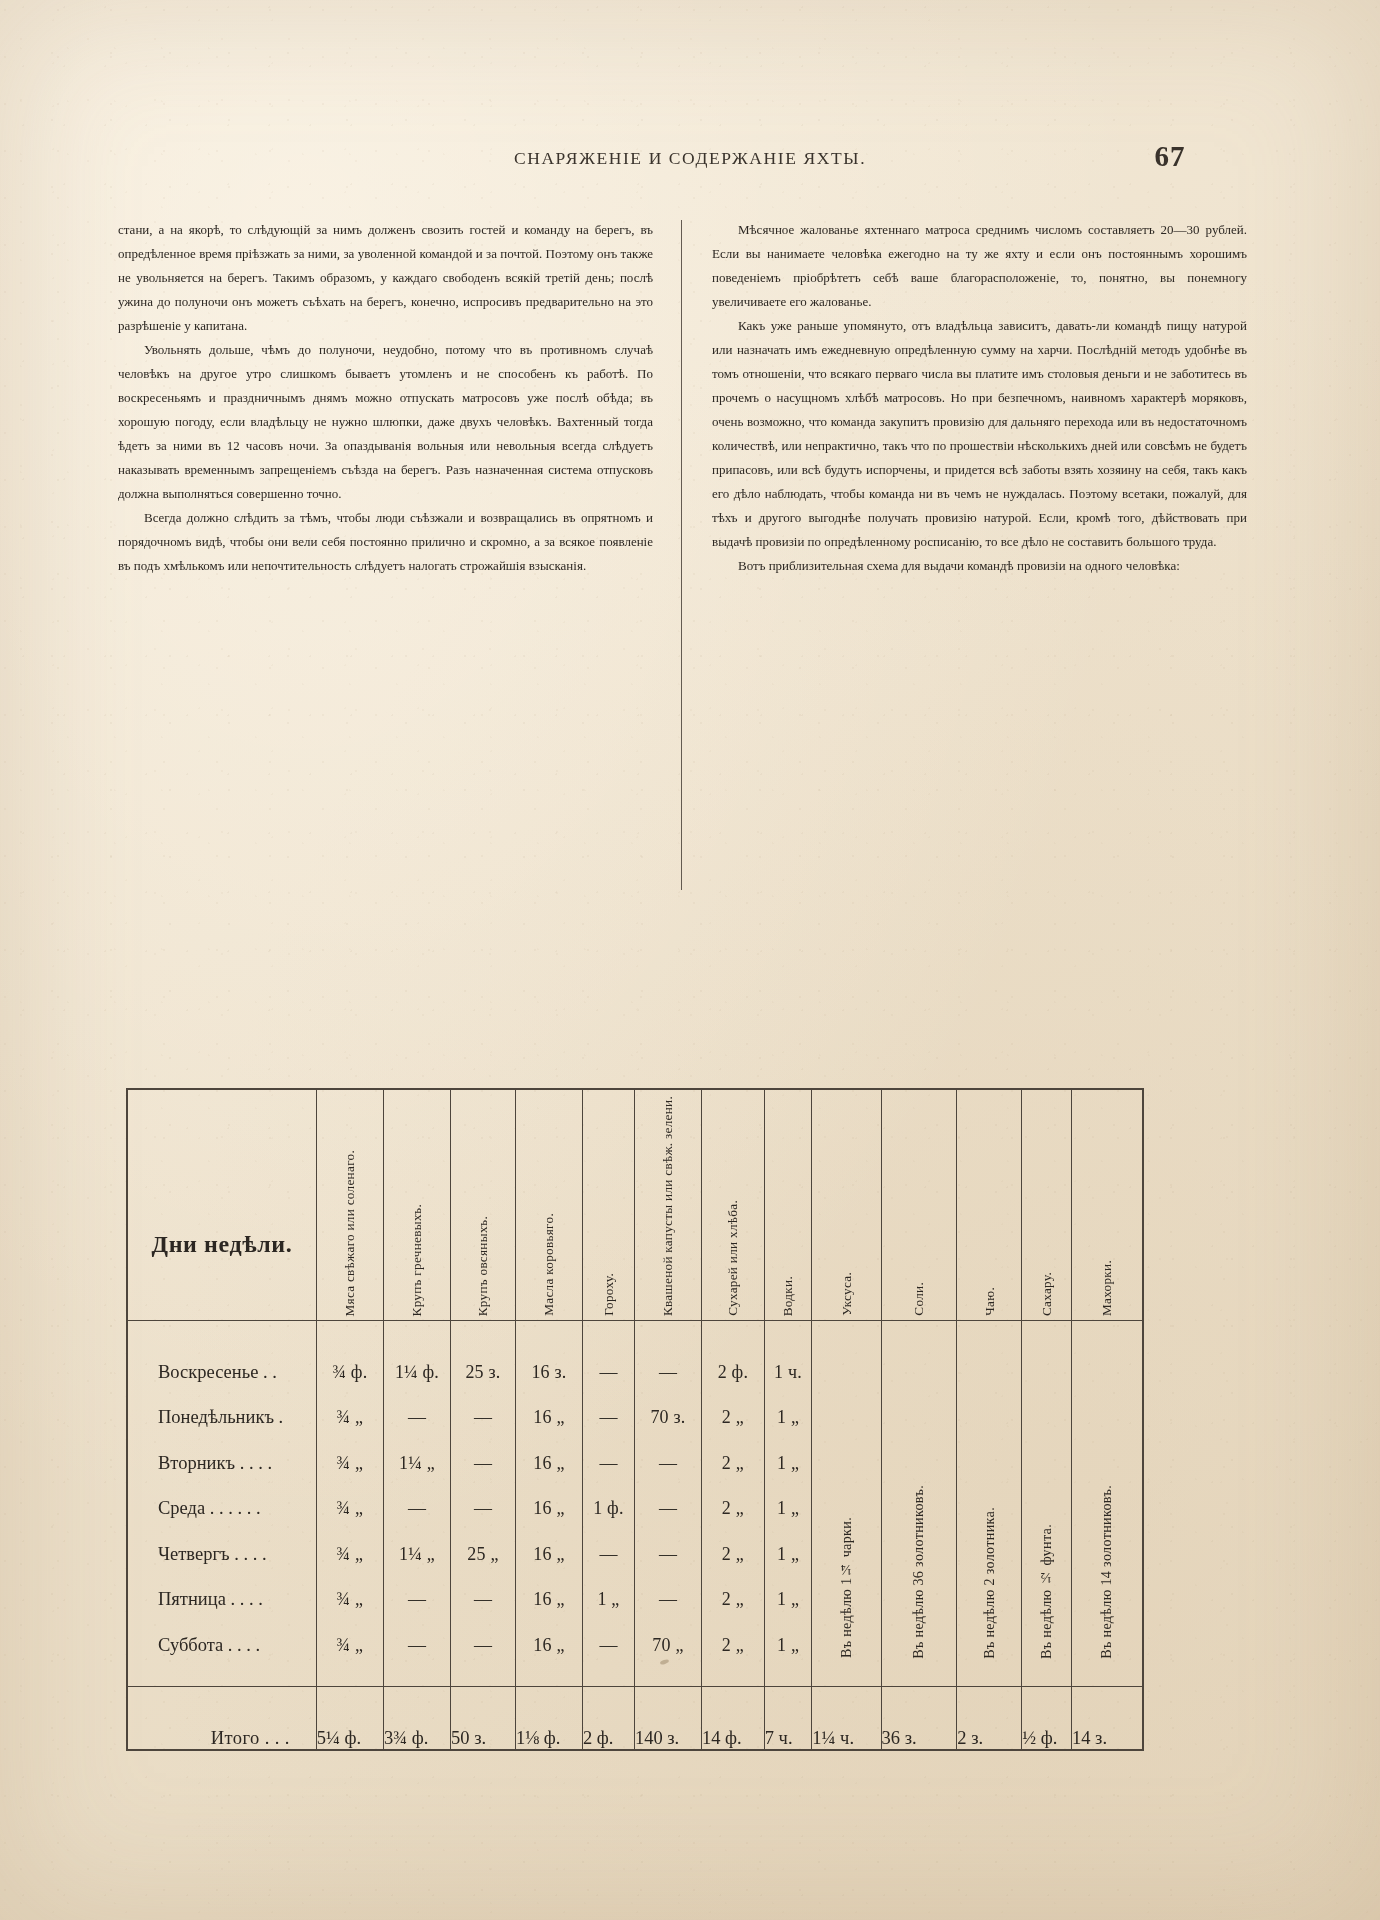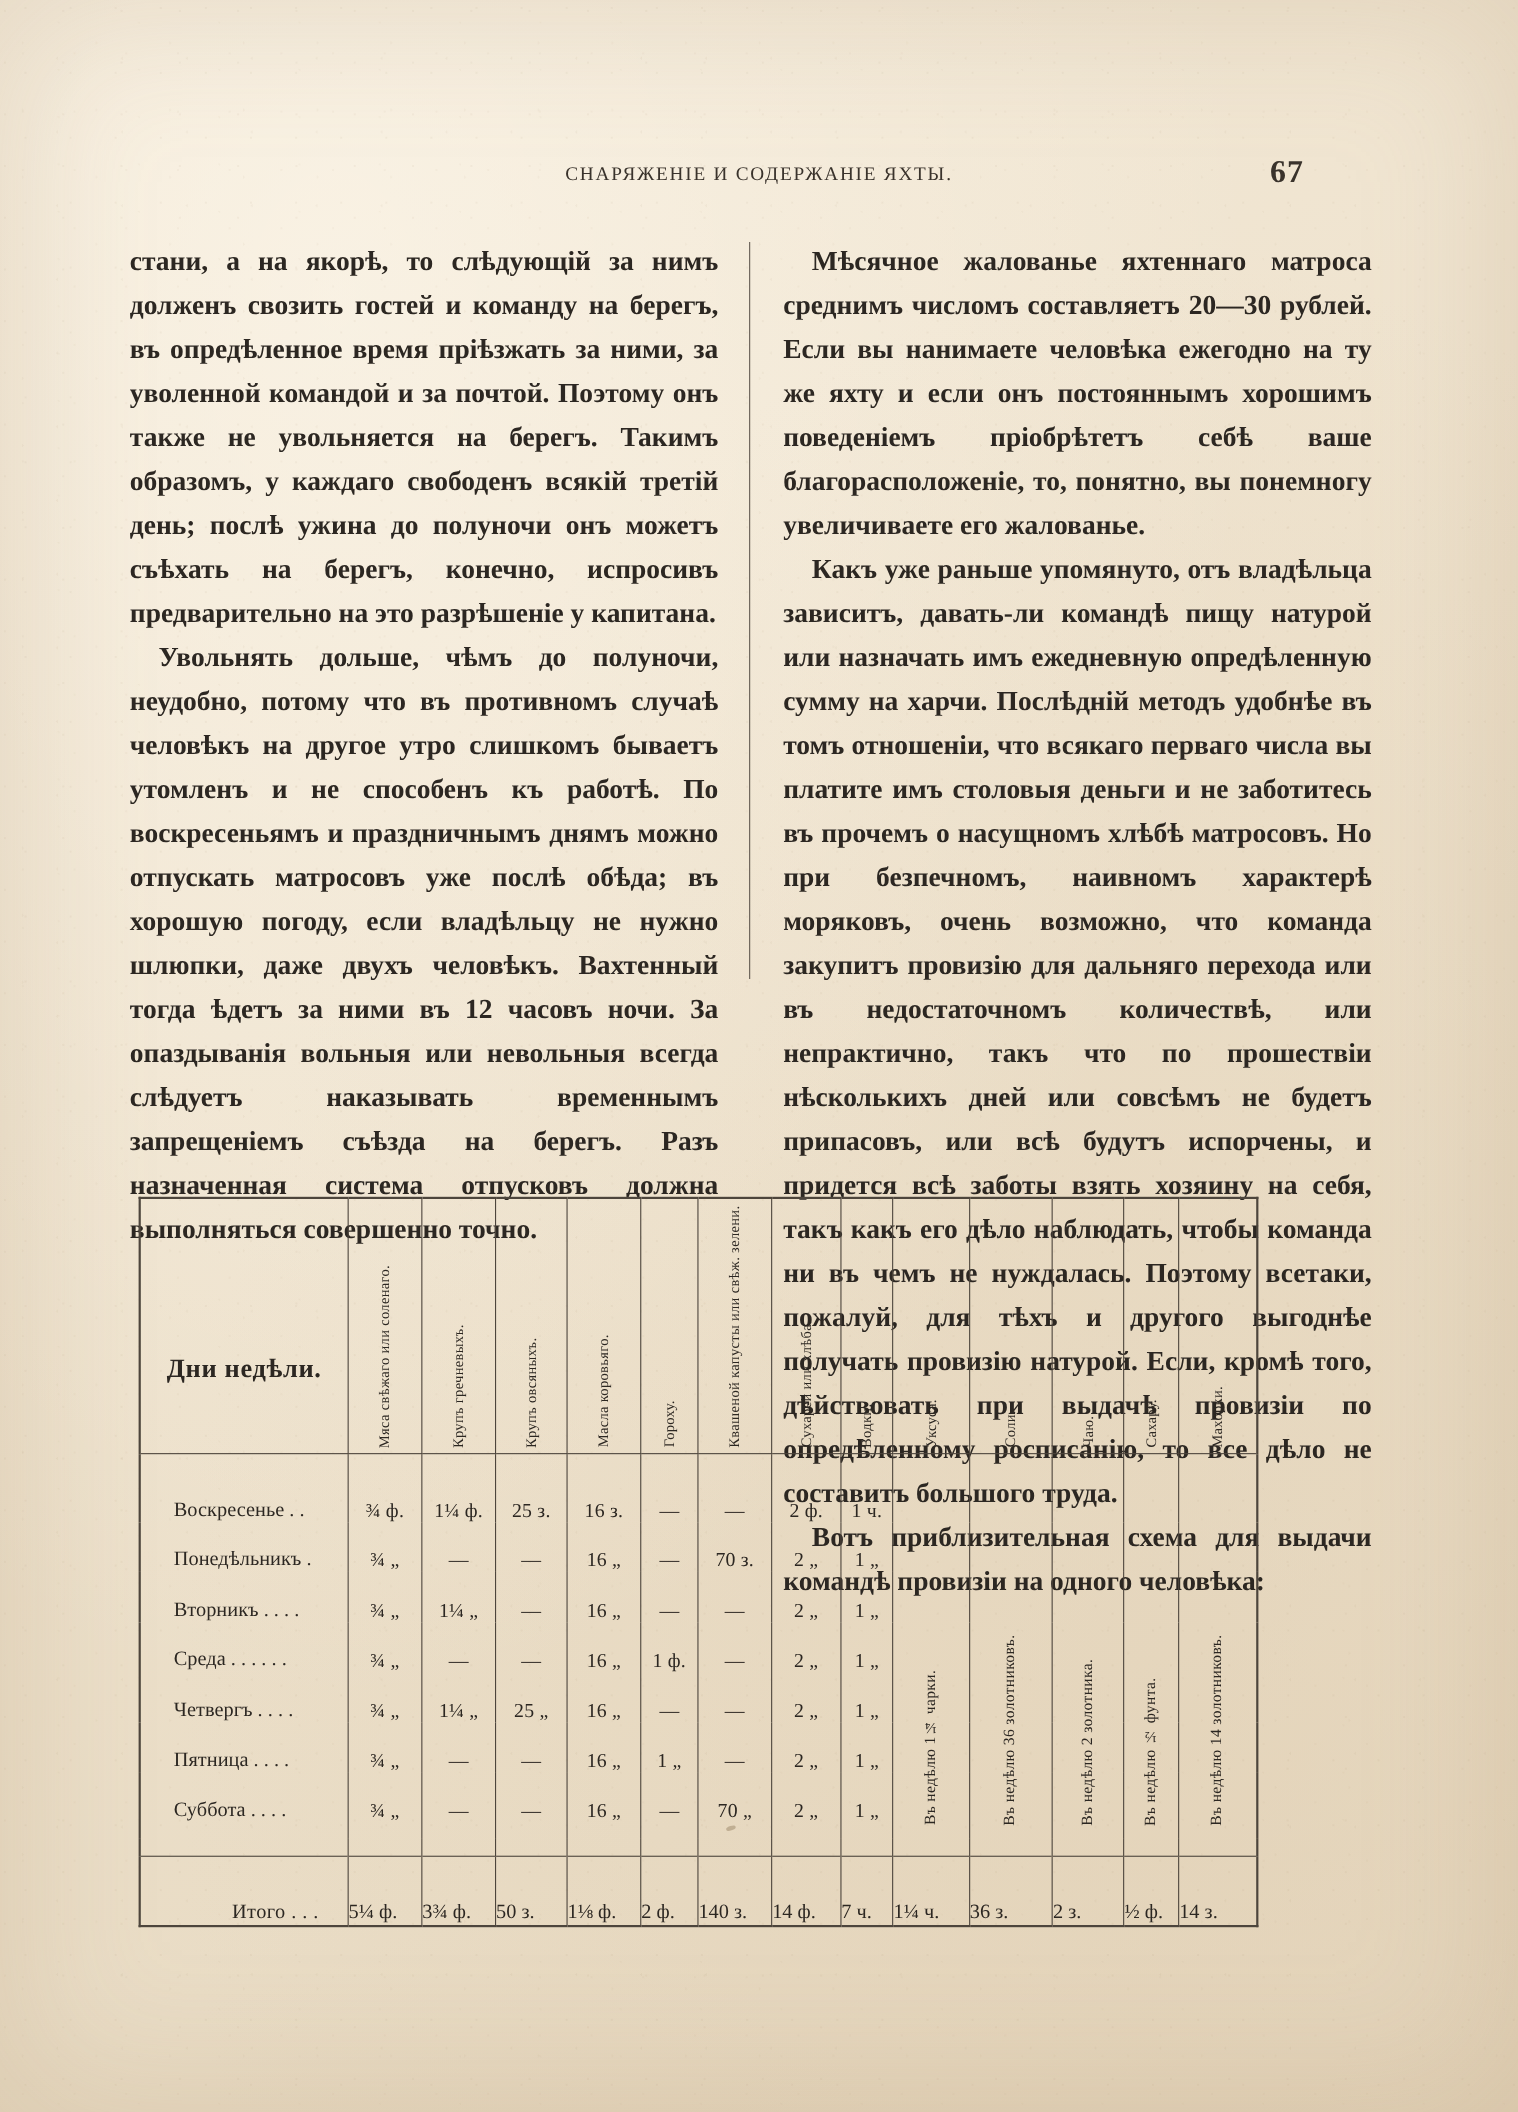--- a/index.html
+++ b/index.html
@@ -76,27 +76,26 @@
   .columns {
     position: absolute;
     top: 218px;
     left: 118px;
     width: 1145px;
     height: 680px;
     display: flex;
   }
   .col {
     width: 535px;
-    font-size: 25px;
-    line-height: 40px;
+    font-size: 13px;
+    line-height: 24px;
     text-align: justify;
     text-justify: inter-word;
     color: #2c2722;
     hyphens: manual;
-    font-weight: bold;
   }
   .col.left { padding-right: 18px; }
   .col.right { padding-left: 20px; }
   .rule {
     width: 0;
     border-left: 1.6px solid #4a423a;
     height: 670px;
     margin: 2px 10px 0 10px;
     opacity: 0.85;
   }
@@ -236,20 +235,21 @@
 
   <div class="runhead">
     <span class="runhead-title">СНАРЯЖЕНІЕ И СОДЕРЖАНІЕ ЯХТЫ.</span>
   </div>
   <div class="folio">67</div>
 
   <div class="columns">
     <div class="col left">
       <p>стани, а на якорѣ, то слѣдующій за нимъ долженъ свозить гостей и команду на берегъ, въ опредѣленное время пріѣзжать за ними, за уволенной командой и за почтой. Поэтому онъ также не увольняется на берегъ. Такимъ образомъ, у каждаго свободенъ всякій третій день; послѣ ужина до полуночи онъ можетъ съѣхать на берегъ, конечно, испросивъ предварительно на это разрѣшеніе у капитана.</p>
       <p class="indent">Увольнять дольше, чѣмъ до полуночи, неудобно, потому что въ противномъ случаѣ человѣкъ на другое утро слишкомъ бываетъ утомленъ и не способенъ къ работѣ. По воскресеньямъ и праздничнымъ днямъ можно отпускать матросовъ уже послѣ обѣда; въ хорошую погоду, если владѣльцу не нужно шлюпки, даже двухъ человѣкъ. Вахтенный тогда ѣдетъ за ними въ 12 часовъ ночи. За опаздыванія вольныя или невольныя всегда слѣдуетъ наказывать временнымъ запрещеніемъ съѣзда на берегъ. Разъ назначенная система отпусковъ должна выполняться совершенно точно.</p>
+      <p class="indent">Всегда должно слѣдить за тѣмъ, чтобы люди съѣзжали и возвращались въ опрятномъ и порядочномъ видѣ, чтобы они вели себя постоянно прилично и скромно, а за всякое появленіе въ подъ хмѣлькомъ или непочтительность слѣдуетъ налогать строжайшія взысканія.</p>
     </div>
     <div class="rule"></div>
     <div class="col right">
       <p class="indent">Мѣсячное жалованье яхтеннаго матроса среднимъ числомъ составляетъ 20—30 рублей. Если вы нанимаете человѣка ежегодно на ту же яхту и если онъ постояннымъ хорошимъ поведеніемъ пріобрѣтетъ себѣ ваше благорасположеніе, то, понятно, вы понемногу увеличиваете его жалованье.</p>
       <p class="indent">Какъ уже раньше упомянуто, отъ владѣльца зависитъ, давать-ли командѣ пищу натурой или назначать имъ ежедневную опредѣленную сумму на харчи. Послѣдній методъ удобнѣе въ томъ отношеніи, что всякаго перваго числа вы платите имъ столовыя деньги и не заботитесь въ прочемъ о насущномъ хлѣбѣ матросовъ. Но при безпечномъ, наивномъ характерѣ моряковъ, очень возможно, что команда закупитъ провизію для дальняго перехода или въ недостаточномъ количествѣ, или непрактично, такъ что по прошествіи нѣсколькихъ дней или совсѣмъ не будетъ припасовъ, или всѣ будутъ испорчены, и придется всѣ заботы взять хозяину на себя, такъ какъ его дѣло наблюдать, чтобы команда ни въ чемъ не нуждалась. Поэтому всетаки, пожалуй, для тѣхъ и другого выгоднѣе получать провизію натурой. Если, кромѣ того, дѣйствовать при выдачѣ провизіи по опредѣленному росписанію, то все дѣло не составитъ большого труда.</p>
       <p class="indent">Вотъ приблизительная схема для выдачи командѣ провизіи на одного человѣка:</p>
     </div>
   </div>
 
   <div class="tbl-wrap">

